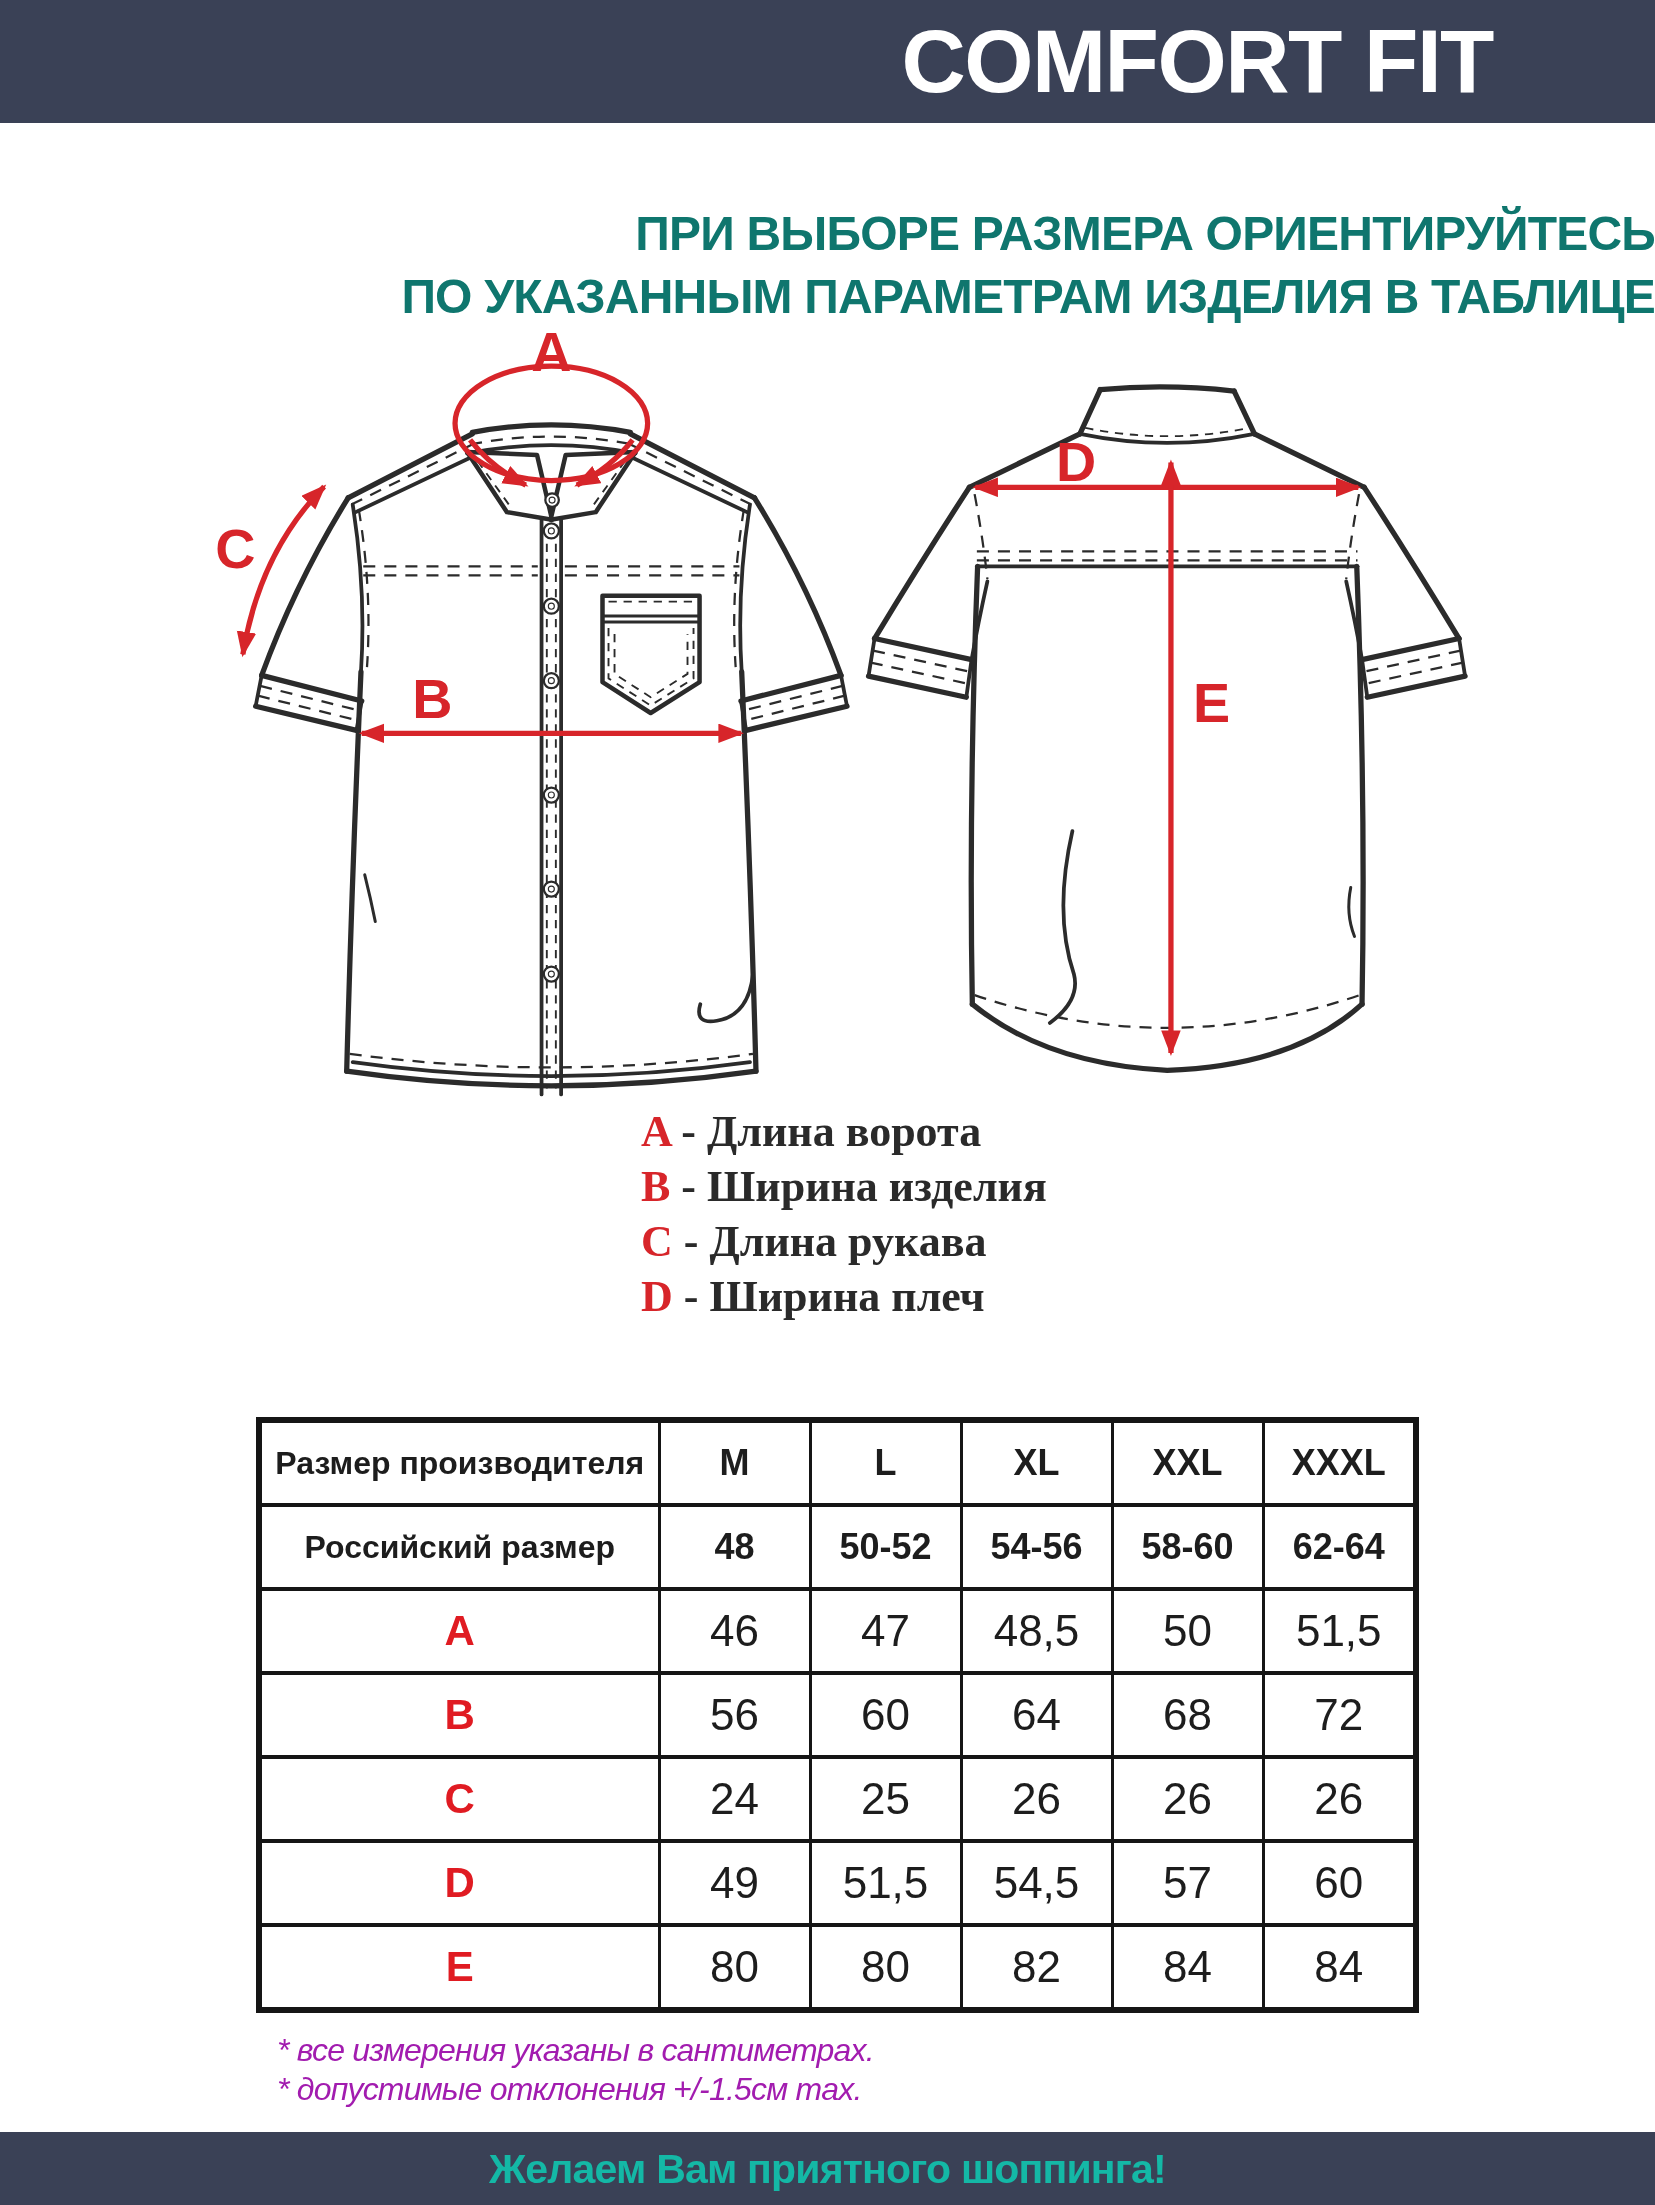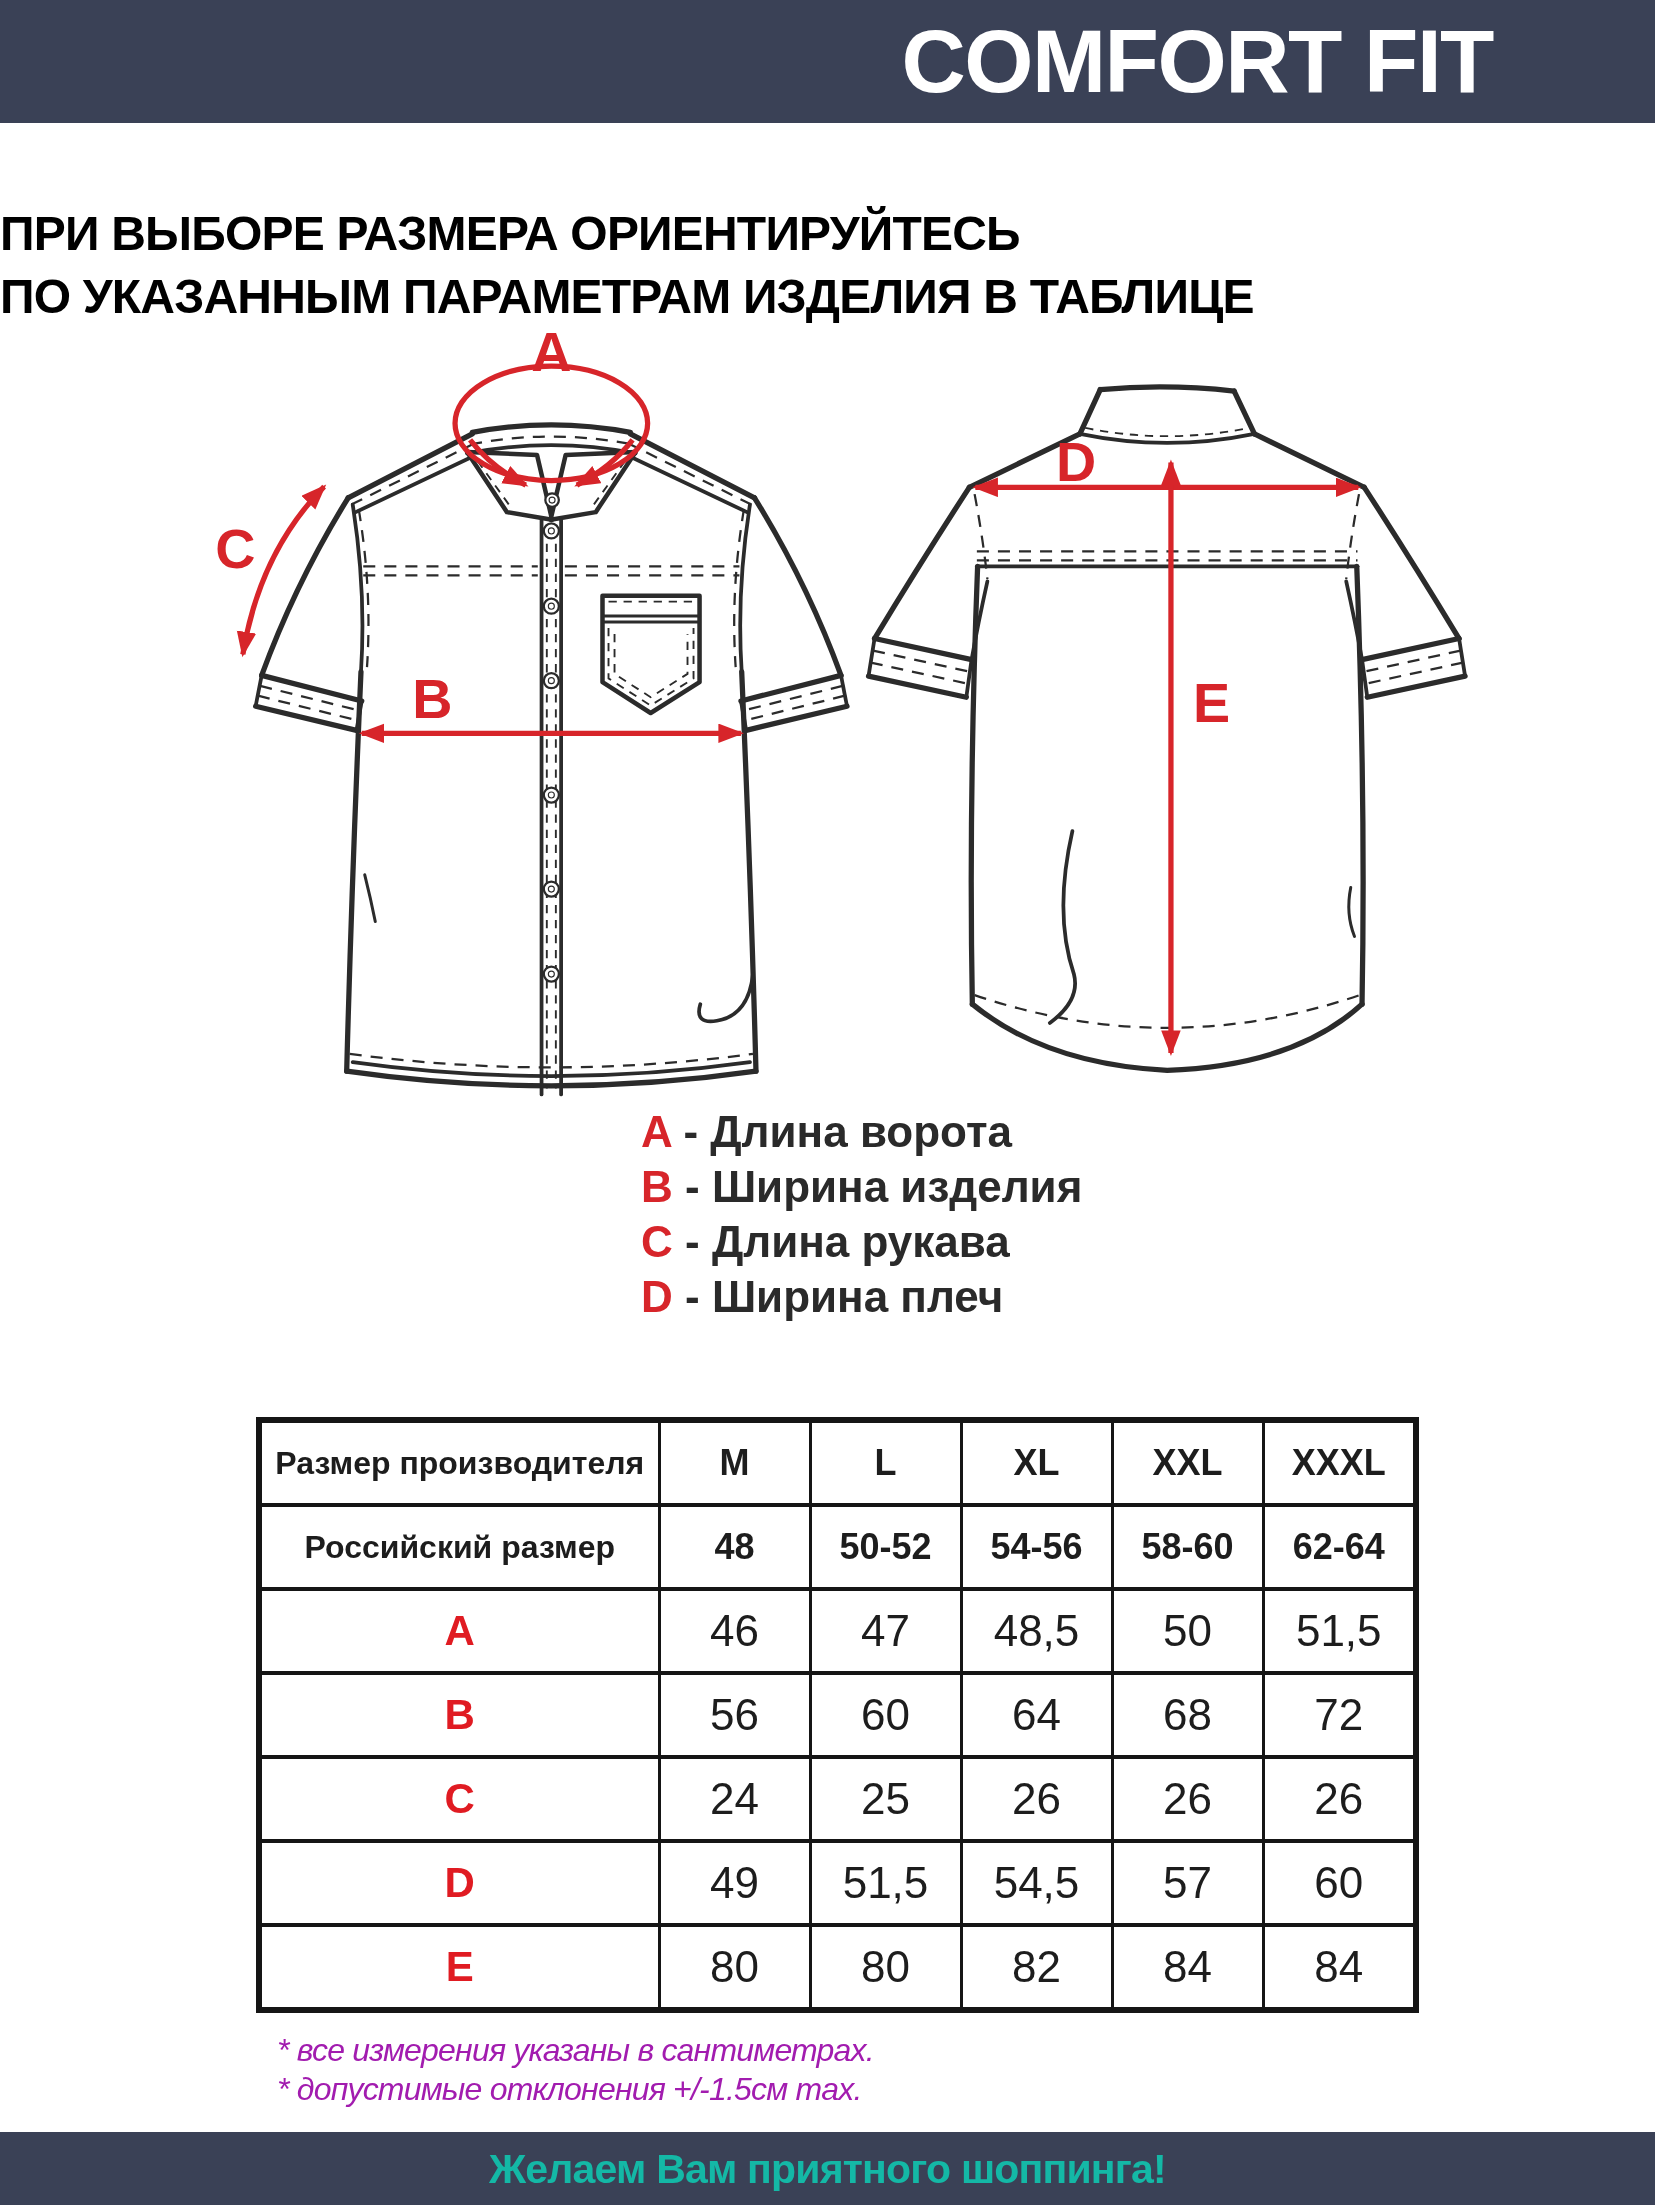--- a/index.html
+++ b/index.html
@@ -6,38 +6,38 @@
   .page{position:relative;width:1655px;height:2205px;background:#ffffff;overflow:hidden;
         font-family:"Liberation Sans",sans-serif;color:#222;padding-left:10px;}
   
   .topbar{position:absolute;left:0;top:0;width:1655px;height:123px;background:#3a4156;}
   .topbar .brand{position:absolute;right:162px;top:0;line-height:123px;
         font-size:89px;font-weight:bold;color:#ffffff;letter-spacing:-1.5px;white-space:nowrap;}
   .bottombar{position:absolute;left:0;top:2132px;width:1655px;height:74px;background:#3a4156;}
   .bottombar .msg{display:block;text-align:center;line-height:74px;font-size:41px;
         font-weight:bold;color:#14b8a6;letter-spacing:-0.8px;}
   
-  .intro{position:absolute;left:0;top:202px;width:1655px;text-align:left;
-        font-size:48px;line-height:63px;font-weight:bold;color:#000000;letter-spacing:-0.8px;}
+  .intro{position:absolute;left:0;top:202px;width:1655px;text-align:right;
+        font-size:48px;line-height:63px;font-weight:bold;color:#0f766e;letter-spacing:-0.8px;}
   
   .shirt{position:absolute;top:312px;}
   .shirt.front{left:190px;width:670px;height:790px;}
   .shirt.back{left:858px;width:662px;height:790px;}
   .ol{fill:none;stroke:#2b2b2b;stroke-width:7;stroke-linecap:round;stroke-linejoin:round;}
   .ol5{fill:none;stroke:#2b2b2b;stroke-width:5;stroke-linecap:round;stroke-linejoin:round;}
   .ol4{fill:none;stroke:#2b2b2b;stroke-width:4;stroke-linecap:round;stroke-linejoin:round;}
   .wfill{fill:#ffffff;stroke:#2b2b2b;stroke-width:6;stroke-linejoin:round;}
   .dash{fill:none;stroke:#2b2b2b;stroke-width:3;stroke-dasharray:16 12;}
   .dash2{fill:none;stroke:#2b2b2b;stroke-width:2.5;stroke-dasharray:11 9;}
   .btn{fill:#ffffff;stroke:#2b2b2b;stroke-width:3;}
   .btn-in{fill:none;stroke:#2b2b2b;stroke-width:1.5;}
   .red{fill:none;stroke:#d7252a;stroke-width:7;stroke-linecap:butt;}
   .rlabel{fill:#d7252a;font-family:"Liberation Sans",sans-serif;font-size:74px;font-weight:bold;}
   
-  .legend{position:absolute;left:641px;top:1104px;font-size:44px;font-weight:bold;line-height:55px;}
+  .legend{position:absolute;left:641px;top:1104px;font-size:44px;font-weight:bold;line-height:55px;font-family:Liberation Serif, serif;}
   .legend .lg-letter{color:#d7252a;}
   .legend .lg-sep{color:#2a2a2a;}
   .legend .lg-name{color:#2a2a2a;}
   
   table.size{position:absolute;left:256px;top:1417px;width:1157px;border-collapse:collapse;
         table-layout:fixed;background:#fff;border-radius:26px;}
   table.size{border:6.8px solid #151515;}
   table.size td{border-left:3px solid #151515;border-right:3px solid #151515;
         border-top:4.5px solid #151515;border-bottom:4.5px solid #151515;
         height:80px;text-align:center;vertical-align:middle;padding:0;}

